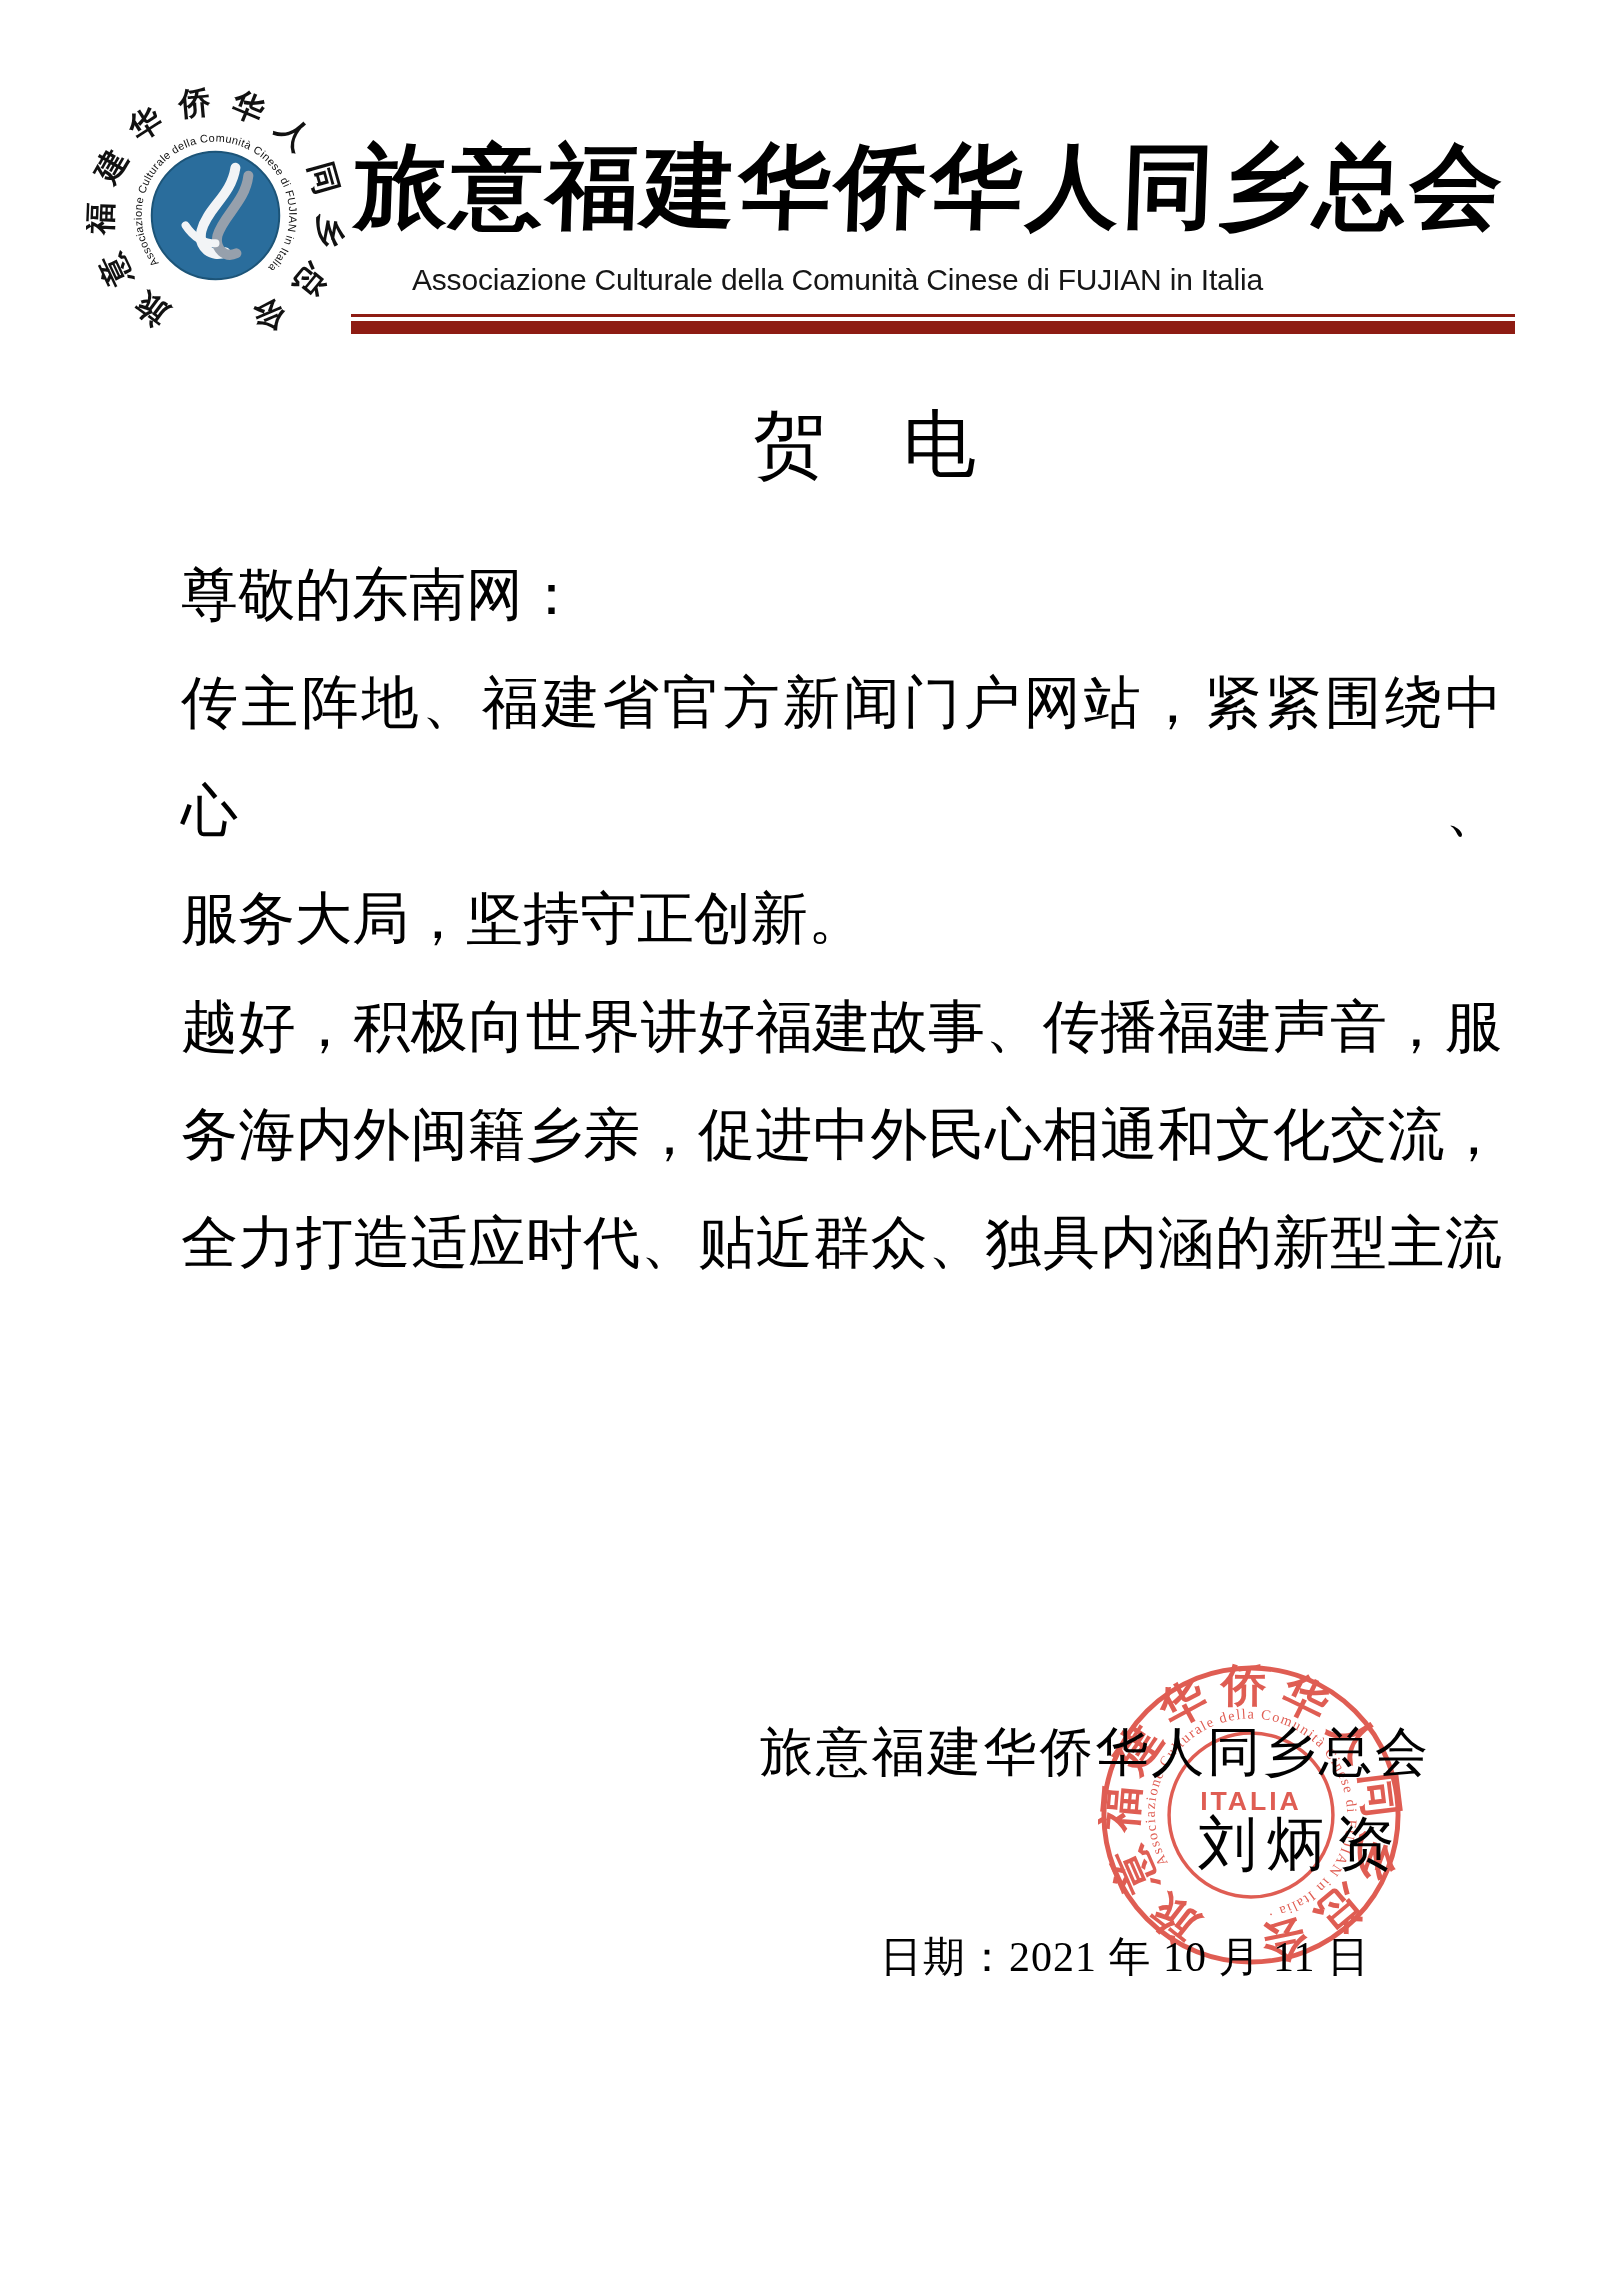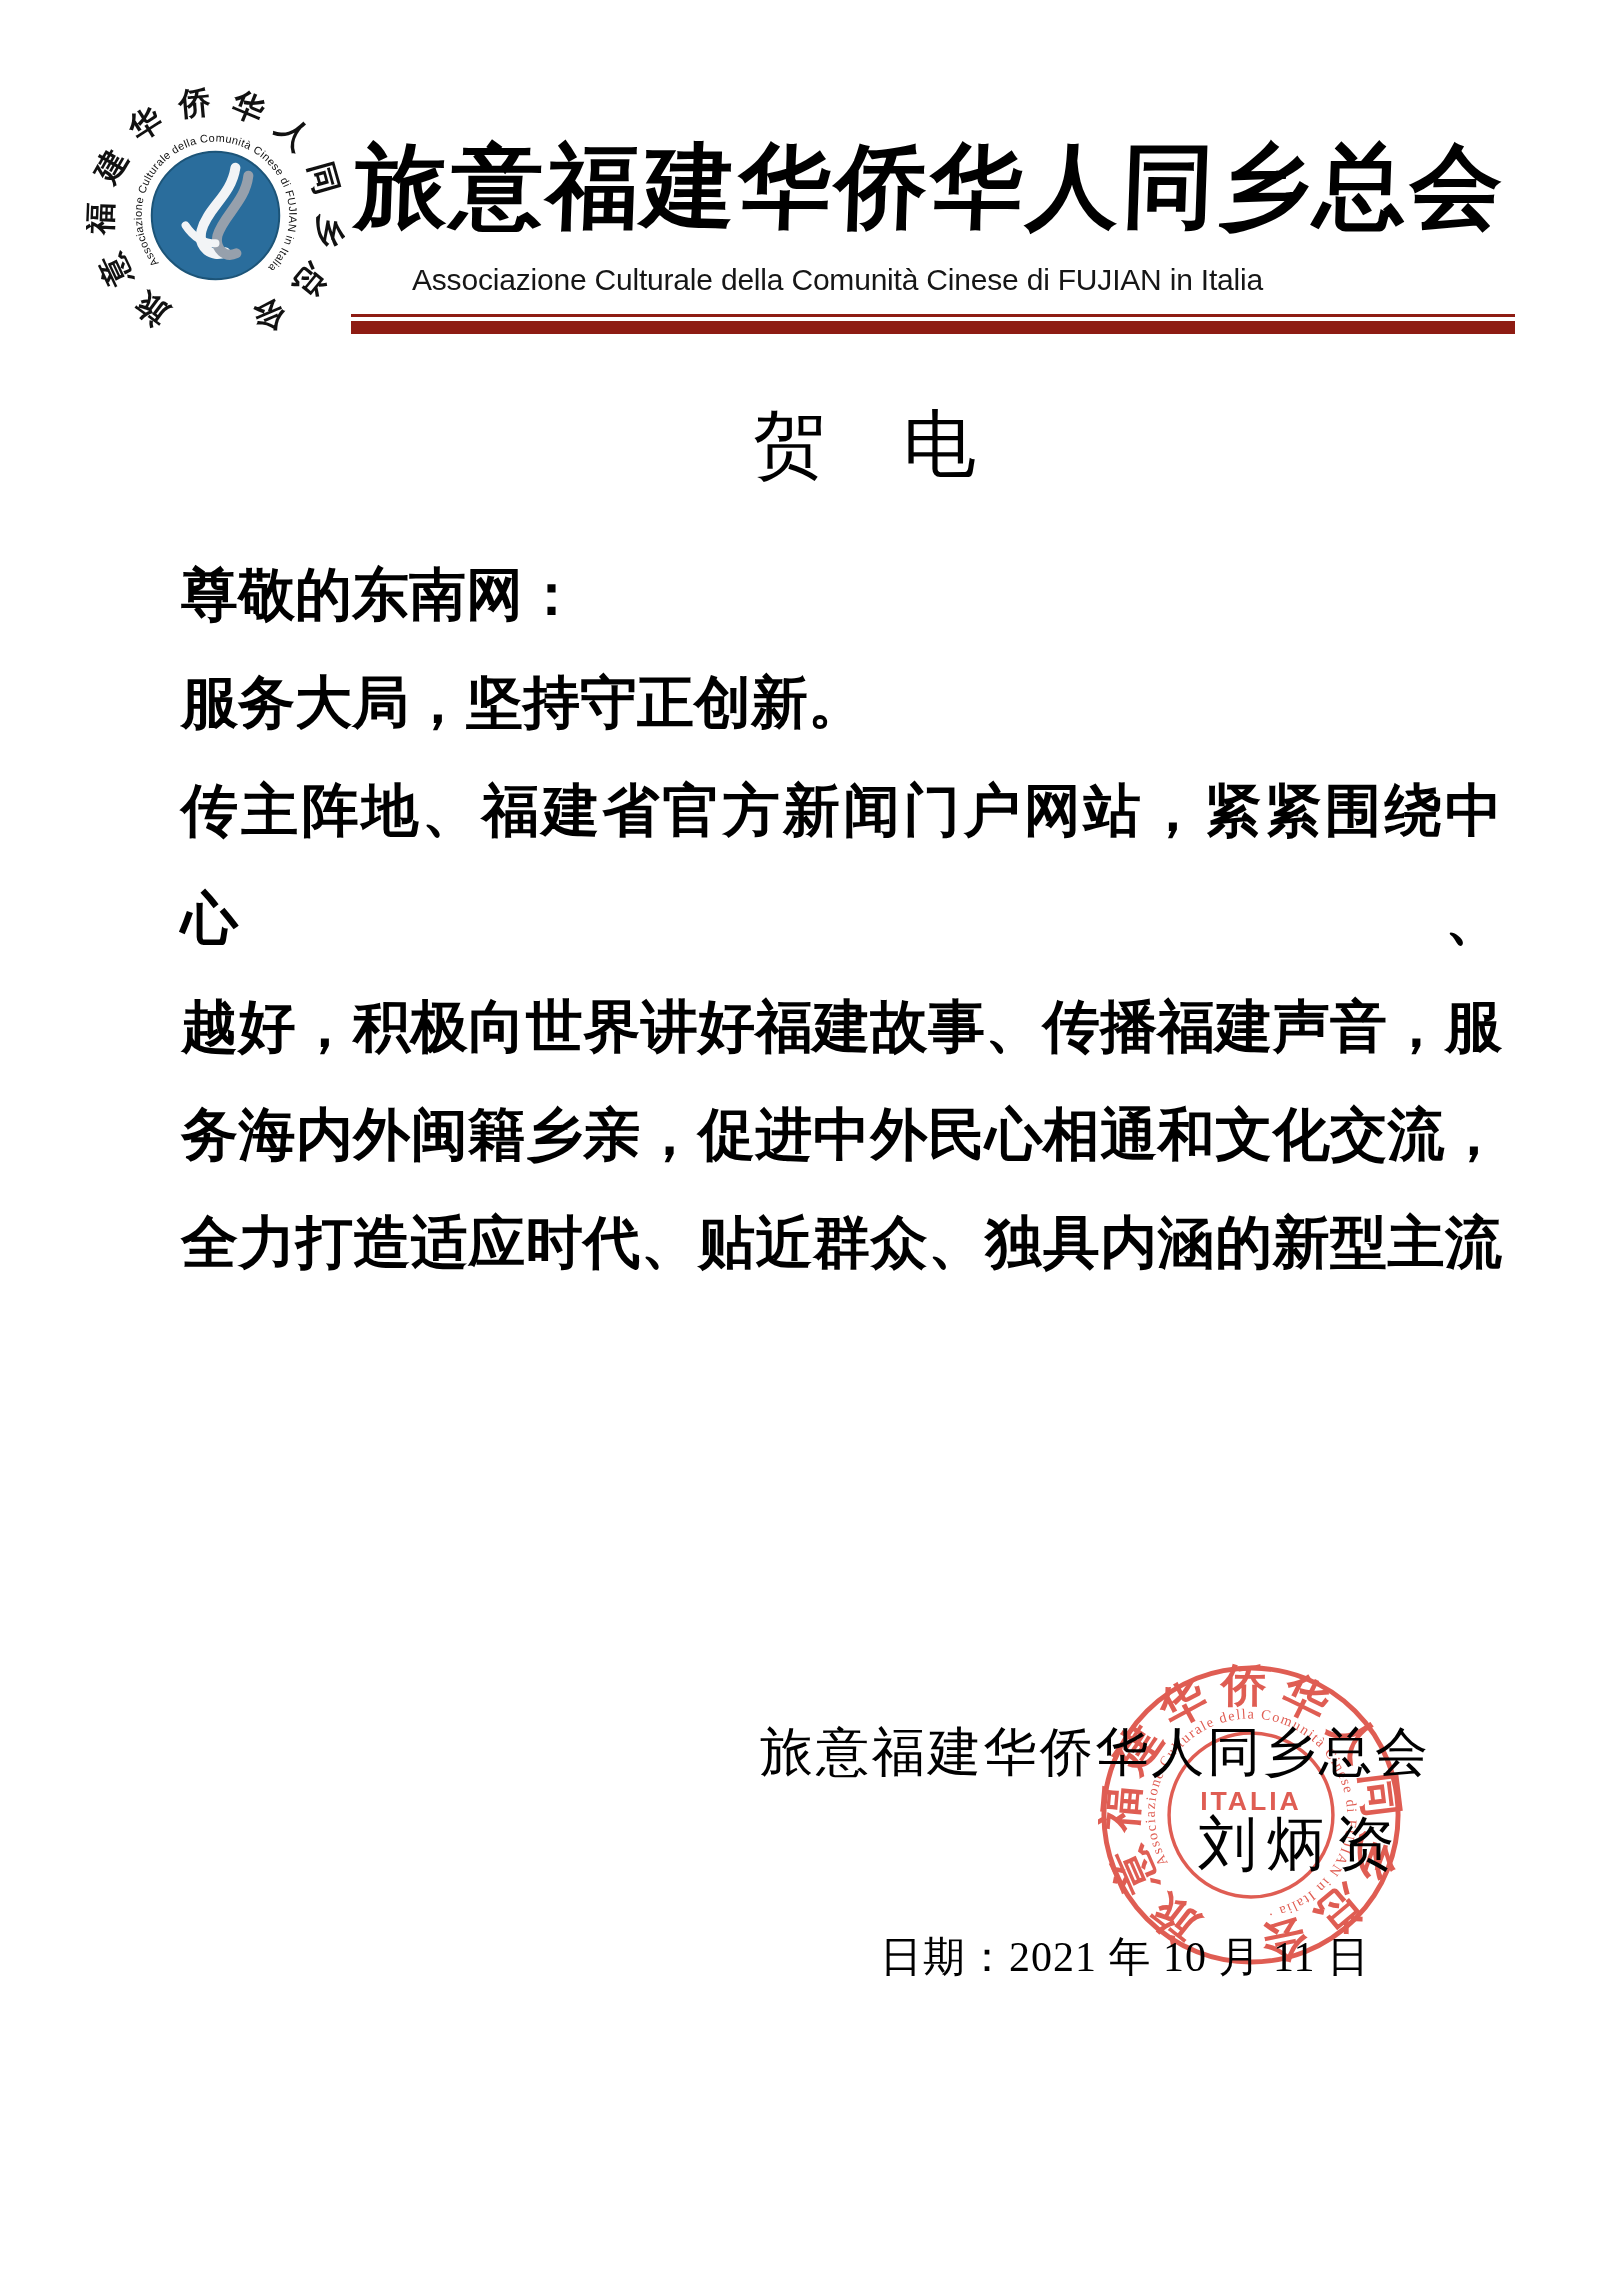--- a/index.html
+++ b/index.html
@@ -38,21 +38,21 @@
     font-size: 73px; font-weight: 400; letter-spacing: 2px;
     white-space: nowrap;
     font-family: Liberation Mono, monospace;
   }
 
   
   .body-text {
     position: absolute; left: 181px; top: 541px; width: 1321px;
     font-size: 57px; line-height: 108px;
   }
-  .line { text-align: left; font-weight: bold; }
+  .line { text-align: left; }
   .line.j { text-align: justify; text-align-last: justify; }
   .line.ind { text-indent: 110px; }
 
   
   .sig-org {
     position: absolute; left: 760px; top: 1717px;
     font-size: 53px; letter-spacing: 2.9px; white-space: nowrap;
   }
   .sig-name {
     position: absolute; left: 1198px; top: 1805px;
@@ -105,22 +105,22 @@
 
   <div class="cal-title">旅意福建华侨华人同乡总会</div>
   <div class="subtitle">Associazione Culturale della Comunità Cinese di FUJIAN in Italia</div>
   <div class="rule-thin" style="background:#8e1c13"></div>
   <div class="rule-thick" style="background:#8e1c13"></div>
 
   <h1 class="doc-title">贺　电</h1>
 
   <div class="body-text">
     <div class="line">尊敬的东南网：</div>
+    <div class="line j">传主阵地、福建省官方新闻门户网站，紧紧围绕中心、</div>
     <div class="line">服务大局，坚持守正创新。</div>
-    <div class="line j">传主阵地、福建省官方新闻门户网站，紧紧围绕中心、</div>
     <div class="line j">越好，积极向世界讲好福建故事、传播福建声音，服</div>
     <div class="line j">务海内外闽籍乡亲，促进中外民心相通和文化交流，</div>
     <div class="line j">全力打造适应时代、贴近群众、独具内涵的新型主流</div>
   </div>
 
   <div class="sig-org">旅意福建华侨华人同乡总会</div>
   <div class="sig-name">刘炳资</div>
   <div class="sig-date">日期：2021 年 10 月 11 日</div>
 
   <svg class="seal" viewBox="0 0 310 310">

